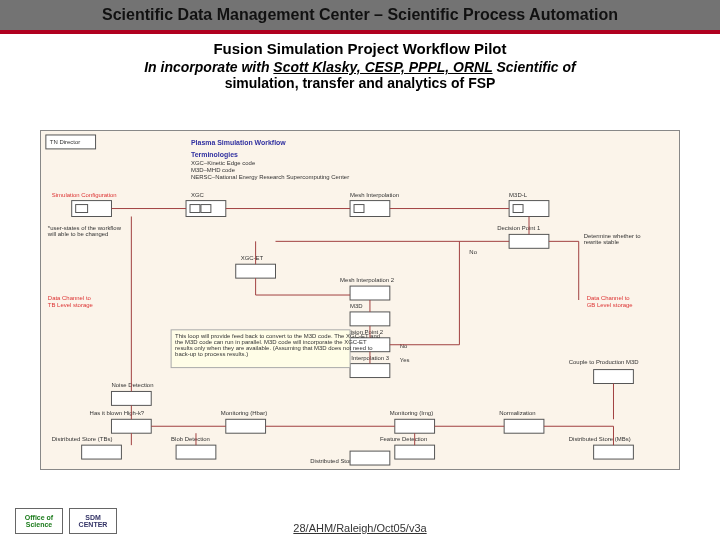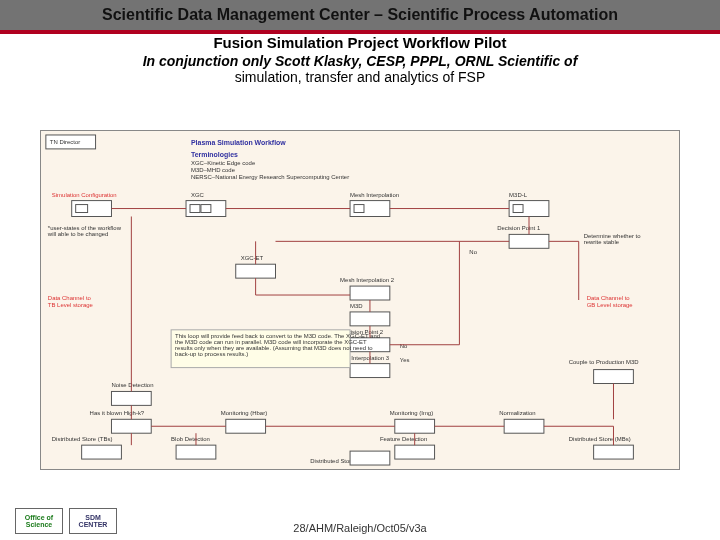--- a/index.html
+++ b/index.html
@@ -17,36 +17,36 @@
     border-bottom: 4px solid #b00020;
     padding: 6px 10px;
     font-family: Verdana, Arial, sans-serif;
     font-weight: bold;
     color: #111;
     font-size: 16px;
     text-align: center;
   }
   .subblock {
     text-align: center;
-    margin-top: 0;
+    margin-top: 6px;
     padding: 0 30px;
   }
   .sub1 {
     font-weight: bold;
     font-size: 15px;
   }
   .sub2 {
     font-style: italic;
     font-weight: bold;
     font-size: 14px;
     margin-top: 2px;
   }
-  .sub2 .uline { }
+  .sub2 .uline { text-decoration: underline; }
   .sub3 {
-    font-weight: normal;
+    font-weight: bold;
     font-size: 14px;
   }
   .diagram {
     position: absolute;
     left: 40px;
     top: 130px;
     width: 640px;
     height: 340px;
     background: #fbf4ea;
     border: 1px solid #888;
@@ -67,20 +67,21 @@
   }
   .red { fill: #d33; font: 6px Arial; }
   .footer {
     position: absolute;
     left: 0;
     right: 0;
     bottom: 6px;
     text-align: center;
     font-size: 11px;
     color: #333;
+    text-decoration: underline;
   }
   .logos {
     position: absolute;
     left: 15px;
     bottom: 6px;
     display: flex;
     gap: 6px;
     align-items: center;
   }
   .logo {
@@ -100,21 +101,21 @@
   .logo.g { color: #1a7a1a; }
 </style>
 </head>
 <body>
 
 <div class="header">Scientific Data Management Center – Scientific Process Automation</div>
 
 <div class="subblock">
   <div class="sub1">Fusion Simulation Project Workflow Pilot</div>
   <div class="sub2">
-    <span>In conjunction only </span><span class="uline">Scott Klasky, CESP, PPPL, ORNL</span><span> Scientific of</span>
+    <span>In incorporate with </span><span class="uline">Scott Klasky, CESP, PPPL, ORNL</span><span> Scientific of</span>
   </div>
   <div class="sub3">simulation, transfer and analytics of FSP</div>
 </div>
 
 <div class="diagram">
 <svg viewBox="0 0 640 340">
 
   <rect x="4" y="4" width="50" height="14" class="node"></rect>
   <text x="8" y="13" class="lbl">TN Director</text>
 

